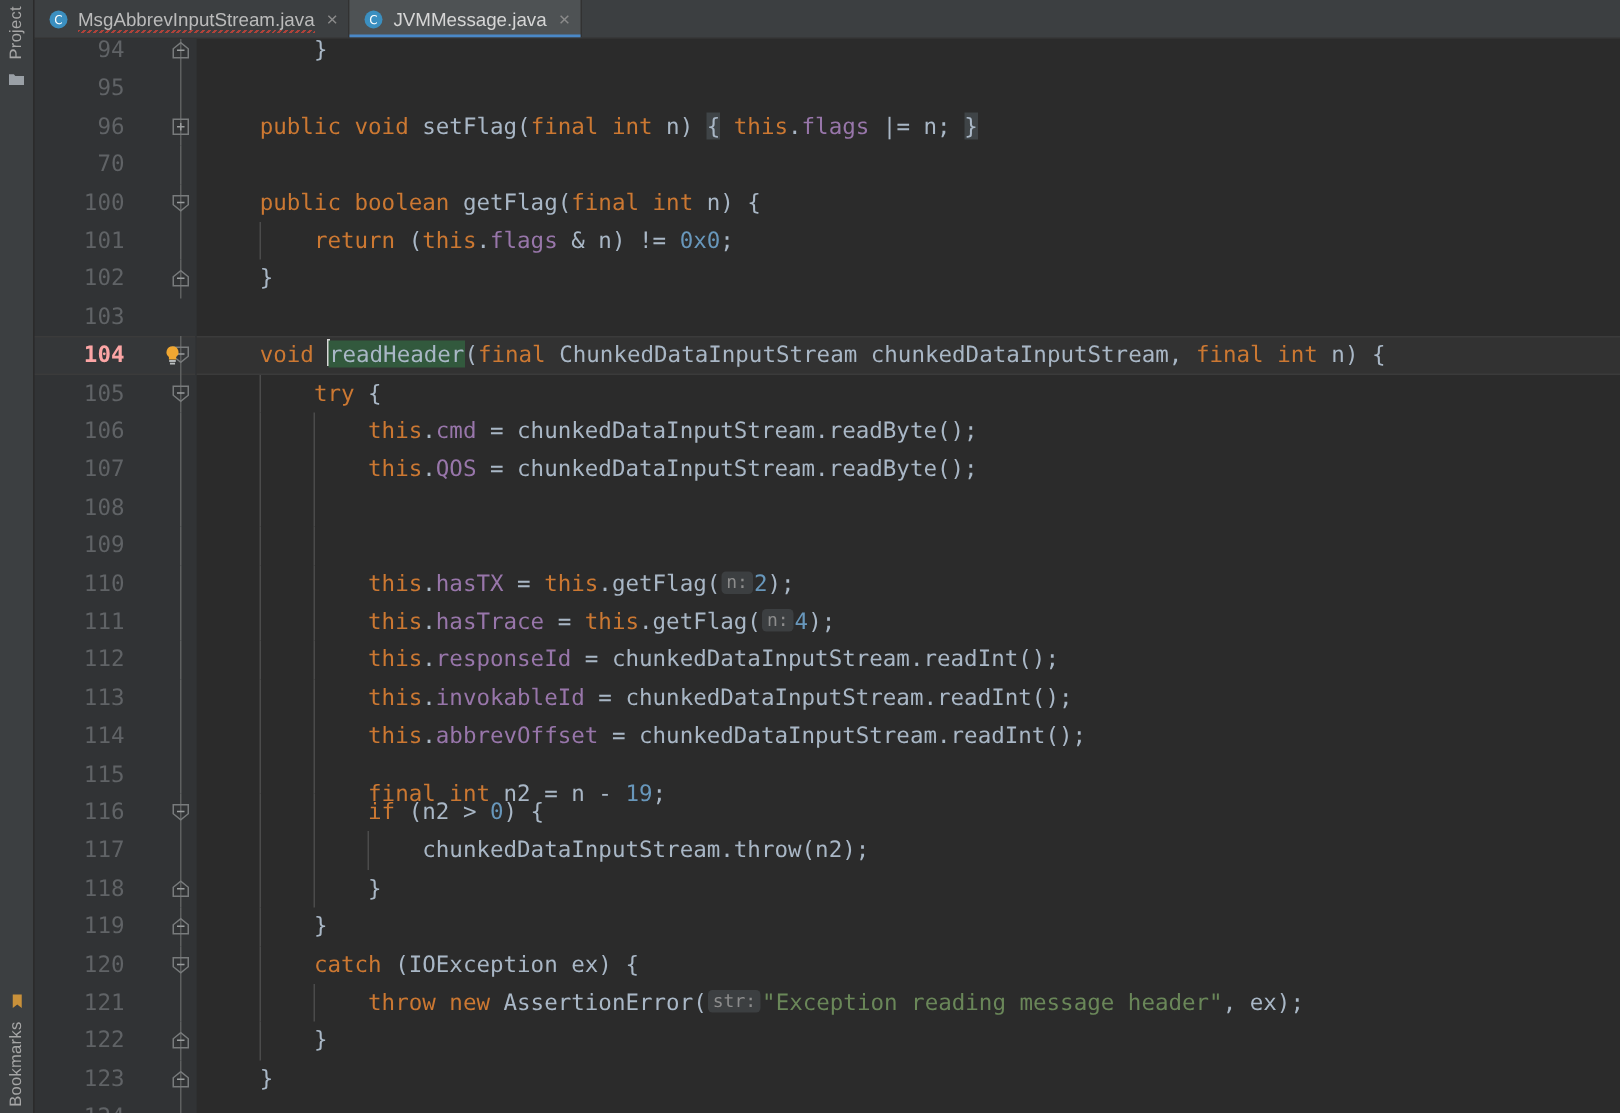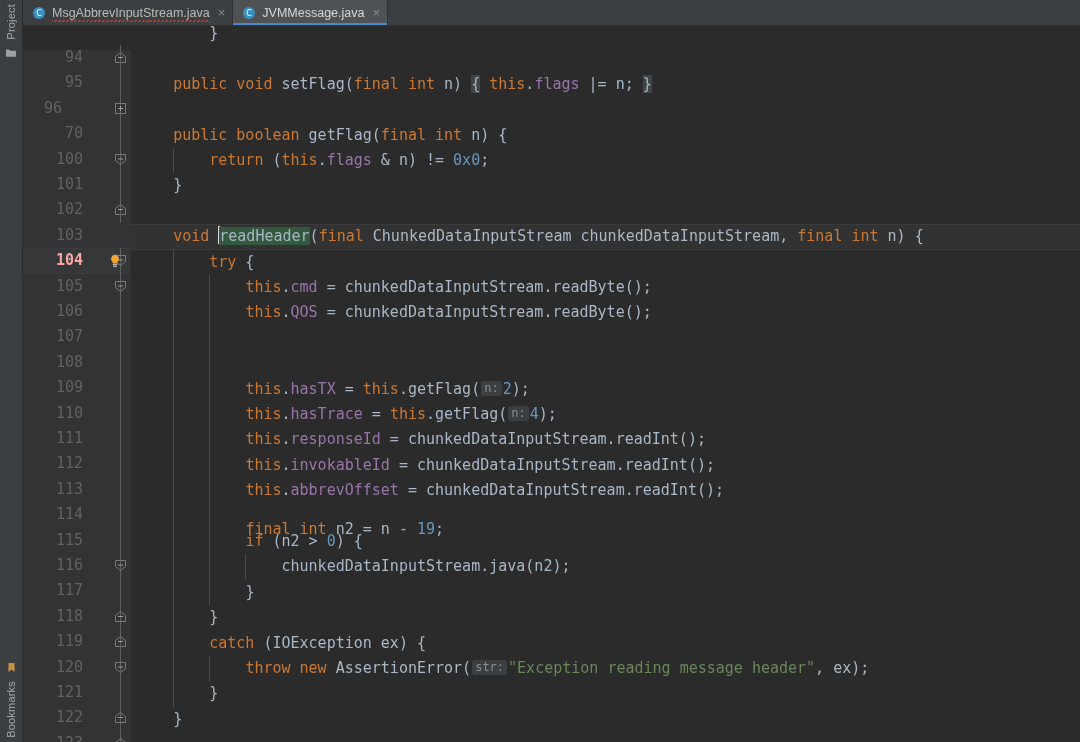--- a/index.html
+++ b/index.html
@@ -75,21 +75,20 @@
   .jclass-icon{width:14px;height:14px;display:block;flex:0 0 14px;}
 
   
   .editor{
     flex:1 1 auto;position:relative;display:flex;
     background:#2b2b2b;overflow:hidden;
   }
   .gutter{
     width:108px;flex:0 0 108px;background:#313335;
     position:relative;
-    margin-top:24px;
   }
   .gutter-sep{
     position:absolute;right:0;top:0;bottom:0;width:1px;background:#313335;
   }
   .code-pane{
     flex:1 1 auto;position:relative;overflow:hidden;
   }
   .ln{
     position:absolute;right:0;top:0;height:25.4px;line-height:25.4px;
     width:108px;text-align:right;padding-right:48px;box-sizing:border-box;
@@ -214,21 +213,21 @@
             <div class="foldline"></div>
             <div class="foldmark"><svg width="15" height="15" viewBox="0 0 15 15">
                 <path d="M2.5 12.5h10v-6l-5-4-5 4z" fill="none" stroke="#787b7c" stroke-width="1"></path>
                 <rect x="5" y="7" width="5" height="1" fill="#9a9d9e"></rect>
               </svg></div>
           </div>
           <div class="ln" style="top: 20.4px;">95</div>
           <div class="foldcol" style="top: 20.4px;">
             <div class="foldline"></div>
           </div>
-          <div class="ln" style="top: 45.8px; text-align: center;">96</div>
+          <div class="ln" style="top: 45.8px;">96</div>
           <div class="foldcol" style="top: 45.8px;">
             <div class="foldline"></div>
             <div class="foldmark"><svg width="15" height="15" viewBox="0 0 15 15">
                 <rect x="2.5" y="2.5" width="10" height="10" fill="none" stroke="#787b7c" stroke-width="1"></rect>
                 <rect x="5" y="7" width="5" height="1" fill="#9a9d9e"></rect>
                 <rect x="7" y="5" width="1" height="5" fill="#9a9d9e"></rect>
               </svg></div>
           </div>
           <div class="ln" style="top: 71.2px;">70</div>
           <div class="foldcol" style="top: 71.2px;">
@@ -419,21 +418,21 @@
           <div class="codeline" style="top: 452.2px;"><span class="plain">            </span><span class="kw">this</span><span class="plain">.</span><span class="fld">abbrevOffset</span><span class="plain"> = chunkedDataInputStream.readInt();</span></div>
           <div class="iguide" style="top: 477.6px; left: 42.12px;"></div>
           <div class="iguide" style="top: 477.6px; left: 78.24px;"></div>
           <div class="codeline" style="top: 491px;"><span class="plain">            </span><span class="kw">final</span><span class="plain"> </span><span class="kw">int</span><span class="plain"> n2 = n - </span><span class="num">19</span><span class="plain">;</span></div>
           <div class="iguide" style="top: 503px; left: 42.12px;"></div>
           <div class="iguide" style="top: 503px; left: 78.24px;"></div>
           <div class="codeline" style="top: 503px;"><span class="plain">            </span><span class="kw">if</span><span class="plain"> (n2 &gt; </span><span class="num">0</span><span class="plain">) {</span></div>
           <div class="iguide" style="top: 528.4px; left: 42.12px;"></div>
           <div class="iguide" style="top: 528.4px; left: 78.24px;"></div>
           <div class="iguide" style="top: 528.4px; left: 114.36px;"></div>
-          <div class="codeline" style="top: 528.4px;"><span class="plain">                </span><span class="plain">chunkedDataInputStream.java(n2);</span></div>
+          <div class="codeline" style="top: 528.4px;"><span class="plain">                </span><span class="plain">chunkedDataInputStream.throw(n2);</span></div>
           <div class="iguide" style="top: 553.8px; left: 42.12px;"></div>
           <div class="iguide" style="top: 553.8px; left: 78.24px;"></div>
           <div class="codeline" style="top: 553.8px;"><span class="plain">            </span><span class="plain">}</span></div>
           <div class="iguide" style="top: 579.2px; left: 42.12px;"></div>
           <div class="codeline" style="top: 579.2px;"><span class="plain">        </span><span class="plain">}</span></div>
           <div class="iguide" style="top: 604.6px; left: 42.12px;"></div>
           <div class="codeline" style="top: 604.6px;"><span class="plain">        </span><span class="kw">catch</span><span class="plain"> (IOException ex) {</span></div>
           <div class="iguide" style="top: 630px; left: 42.12px;"></div>
           <div class="iguide" style="top: 630px; left: 78.24px;"></div>
           <div class="codeline" style="top: 630px;"><span class="plain">            </span><span class="kw">throw</span><span class="plain"> </span><span class="kw">new</span><span class="plain"> AssertionError(</span><span class="hint">str:</span><span class="str">"Exception reading message header"</span><span class="plain">, ex);</span></div>

